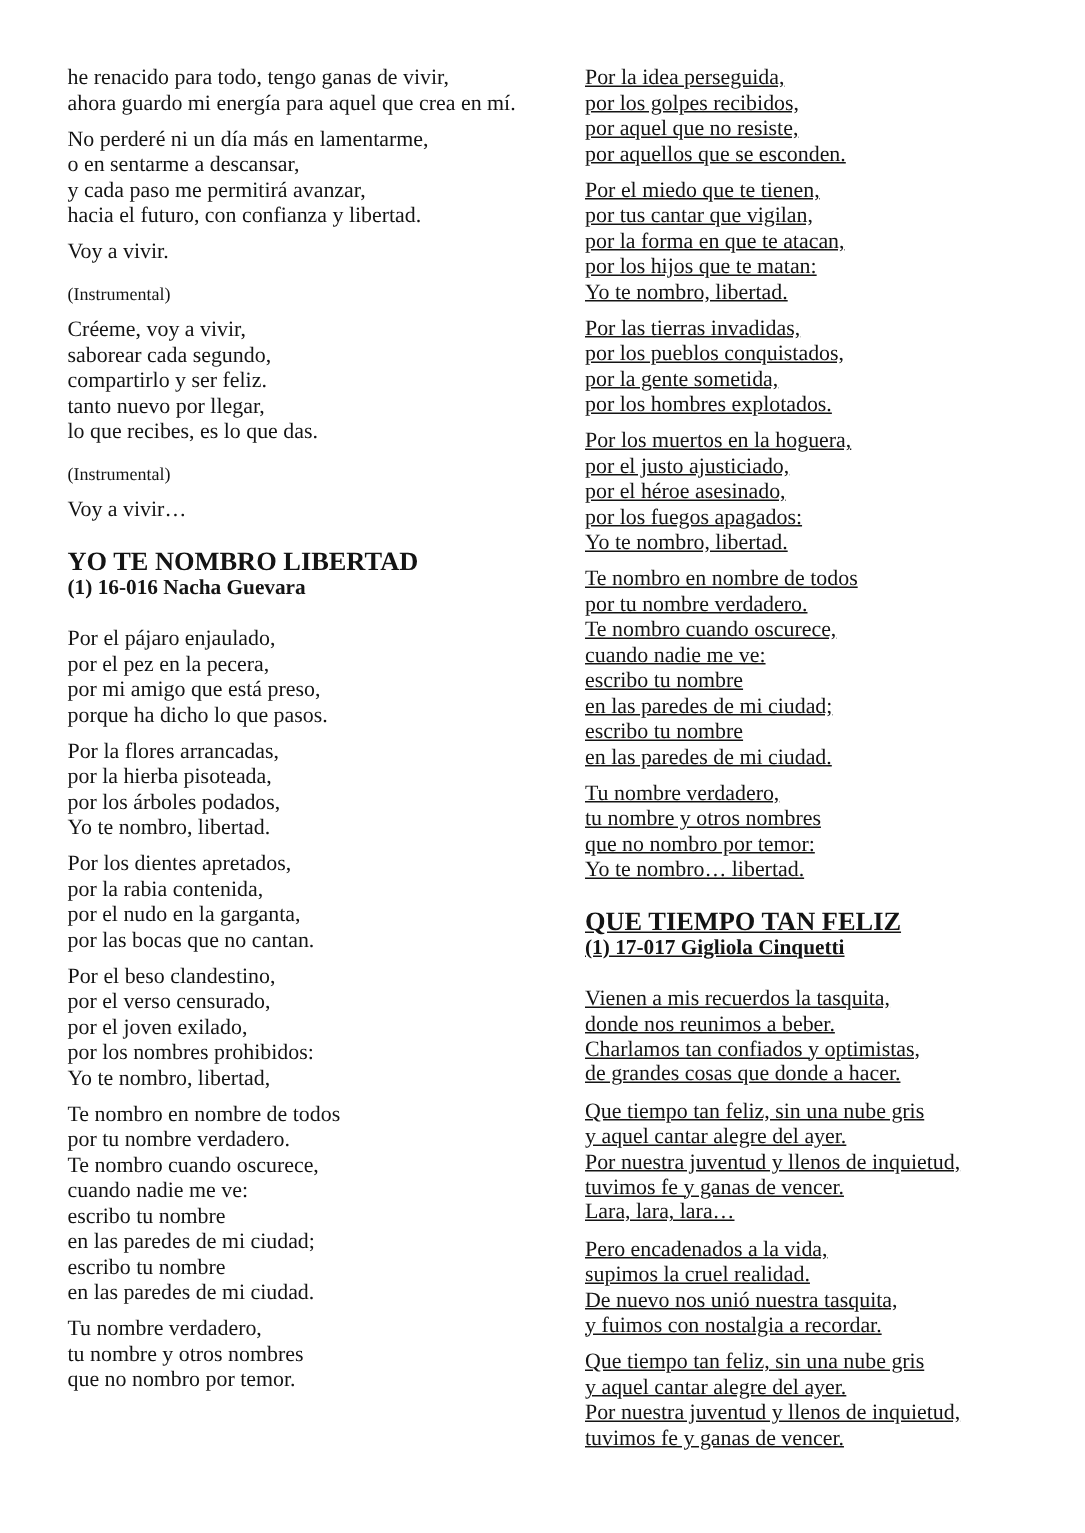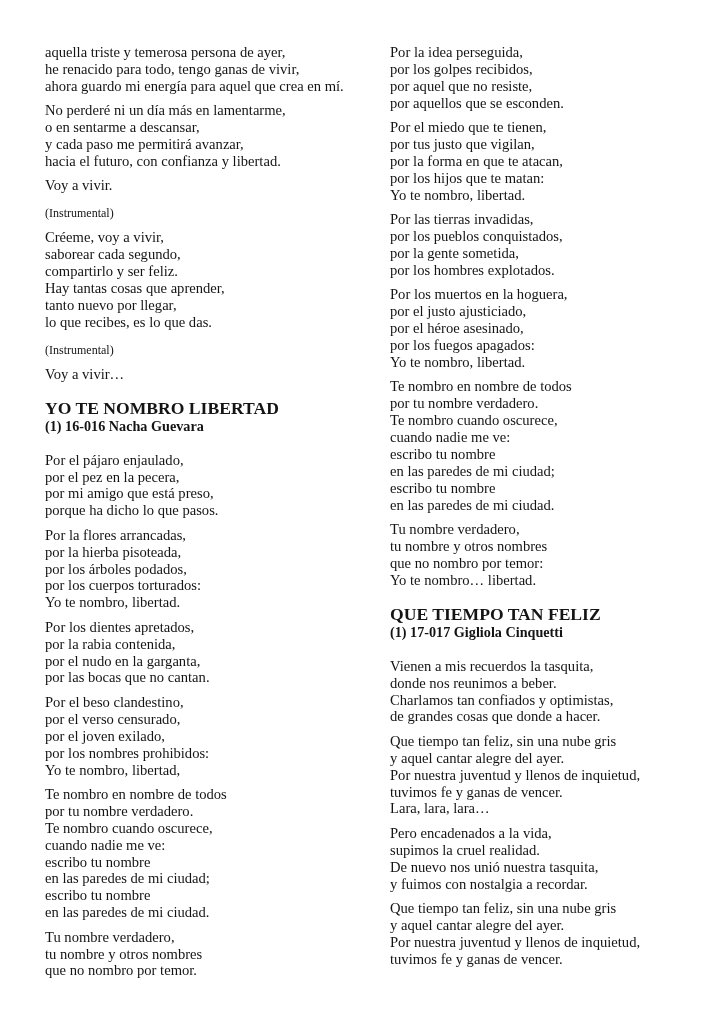--- a/index.html
+++ b/index.html
@@ -1,52 +1,50 @@
 <!DOCTYPE html>
 <html><head>
 <meta charset="utf-8">
 <style>
   html, body { margin: 0; padding: 0; background: #ffffff; }
   body { width: 723px; height: 1022px; position: relative; overflow: hidden;
          font-family: "Liberation Serif", "DejaVu Serif", serif; color: #141414; }
   .col { position: absolute; top: 44px; width: 320px; }
   .col.left { left: 45px; }
-  .col.right { left: 390px; }
+  .col.right { left: 390px; text-decoration: underline; }
   .stanza { margin: 0 0 7.5px 0; }
   .line { font-size: 14.6px; line-height: 16.9px; white-space: nowrap; display: block; }
   .note { font-size: 12px; line-height: 15px; display: block; margin: 12px 0 8px 0; white-space: nowrap; }
   .song-head { margin-top: 16px; margin-bottom: 17px; }
   .song-title { font-weight: bold; font-size: 17.6px; line-height: 19px; display: block; white-space: nowrap; }
   .song-sub { font-weight: bold; font-size: 14.2px; line-height: 17px; display: block; white-space: nowrap; }
 </style>
 </head>
 <body>
 
 <div class="col left">
   <div>
     <div class="stanza">
-      <span class="line">aquella triste y temerosa persona de ayer,</span>
       <span class="line">he renacido para todo, tengo ganas de vivir,</span>
       <span class="line">ahora guardo mi energía para aquel que crea en mí.</span>
     </div>
     <div class="stanza">
       <span class="line">No perderé ni un día más en lamentarme,</span>
       <span class="line">o en sentarme a descansar,</span>
       <span class="line">y cada paso me permitirá avanzar,</span>
       <span class="line">hacia el futuro, con confianza y libertad.</span>
     </div>
     <div class="stanza">
       <span class="line">Voy a vivir.</span>
     </div>
     <span class="note">(Instrumental)</span>
     <div class="stanza">
       <span class="line">Créeme, voy a vivir,</span>
       <span class="line">saborear cada segundo,</span>
       <span class="line">compartirlo y ser feliz.</span>
-      <span class="line">Hay tantas cosas que aprender,</span>
       <span class="line">tanto nuevo por llegar,</span>
       <span class="line">lo que recibes, es lo que das.</span>
     </div>
     <span class="note">(Instrumental)</span>
     <div class="stanza">
       <span class="line">Voy a vivir…</span>
     </div>
   </div>
 
   <div class="song-head">
@@ -58,21 +56,20 @@
     <div class="stanza">
       <span class="line">Por el pájaro enjaulado,</span>
       <span class="line">por el pez en la pecera,</span>
       <span class="line">por mi amigo que está preso,</span>
       <span class="line">porque ha dicho lo que pasos.</span>
     </div>
     <div class="stanza">
       <span class="line">Por la flores arrancadas,</span>
       <span class="line">por la hierba pisoteada,</span>
       <span class="line">por los árboles podados,</span>
-      <span class="line">por los cuerpos torturados:</span>
       <span class="line">Yo te nombro, libertad.</span>
     </div>
     <div class="stanza">
       <span class="line">Por los dientes apretados,</span>
       <span class="line">por la rabia contenida,</span>
       <span class="line">por el nudo en la garganta,</span>
       <span class="line">por las bocas que no cantan.</span>
     </div>
     <div class="stanza">
       <span class="line">Por el beso clandestino,</span>
@@ -102,21 +99,21 @@
 <div class="col right">
   <div>
     <div class="stanza">
       <span class="line">Por la idea perseguida,</span>
       <span class="line">por los golpes recibidos,</span>
       <span class="line">por aquel que no resiste,</span>
       <span class="line">por aquellos que se esconden.</span>
     </div>
     <div class="stanza">
       <span class="line">Por el miedo que te tienen,</span>
-      <span class="line">por tus justo que vigilan,</span>
+      <span class="line">por tus cantar que vigilan,</span>
       <span class="line">por la forma en que te atacan,</span>
       <span class="line">por los hijos que te matan:</span>
       <span class="line">Yo te nombro, libertad.</span>
     </div>
     <div class="stanza">
       <span class="line">Por las tierras invadidas,</span>
       <span class="line">por los pueblos conquistados,</span>
       <span class="line">por la gente sometida,</span>
       <span class="line">por los hombres explotados.</span>
     </div>

